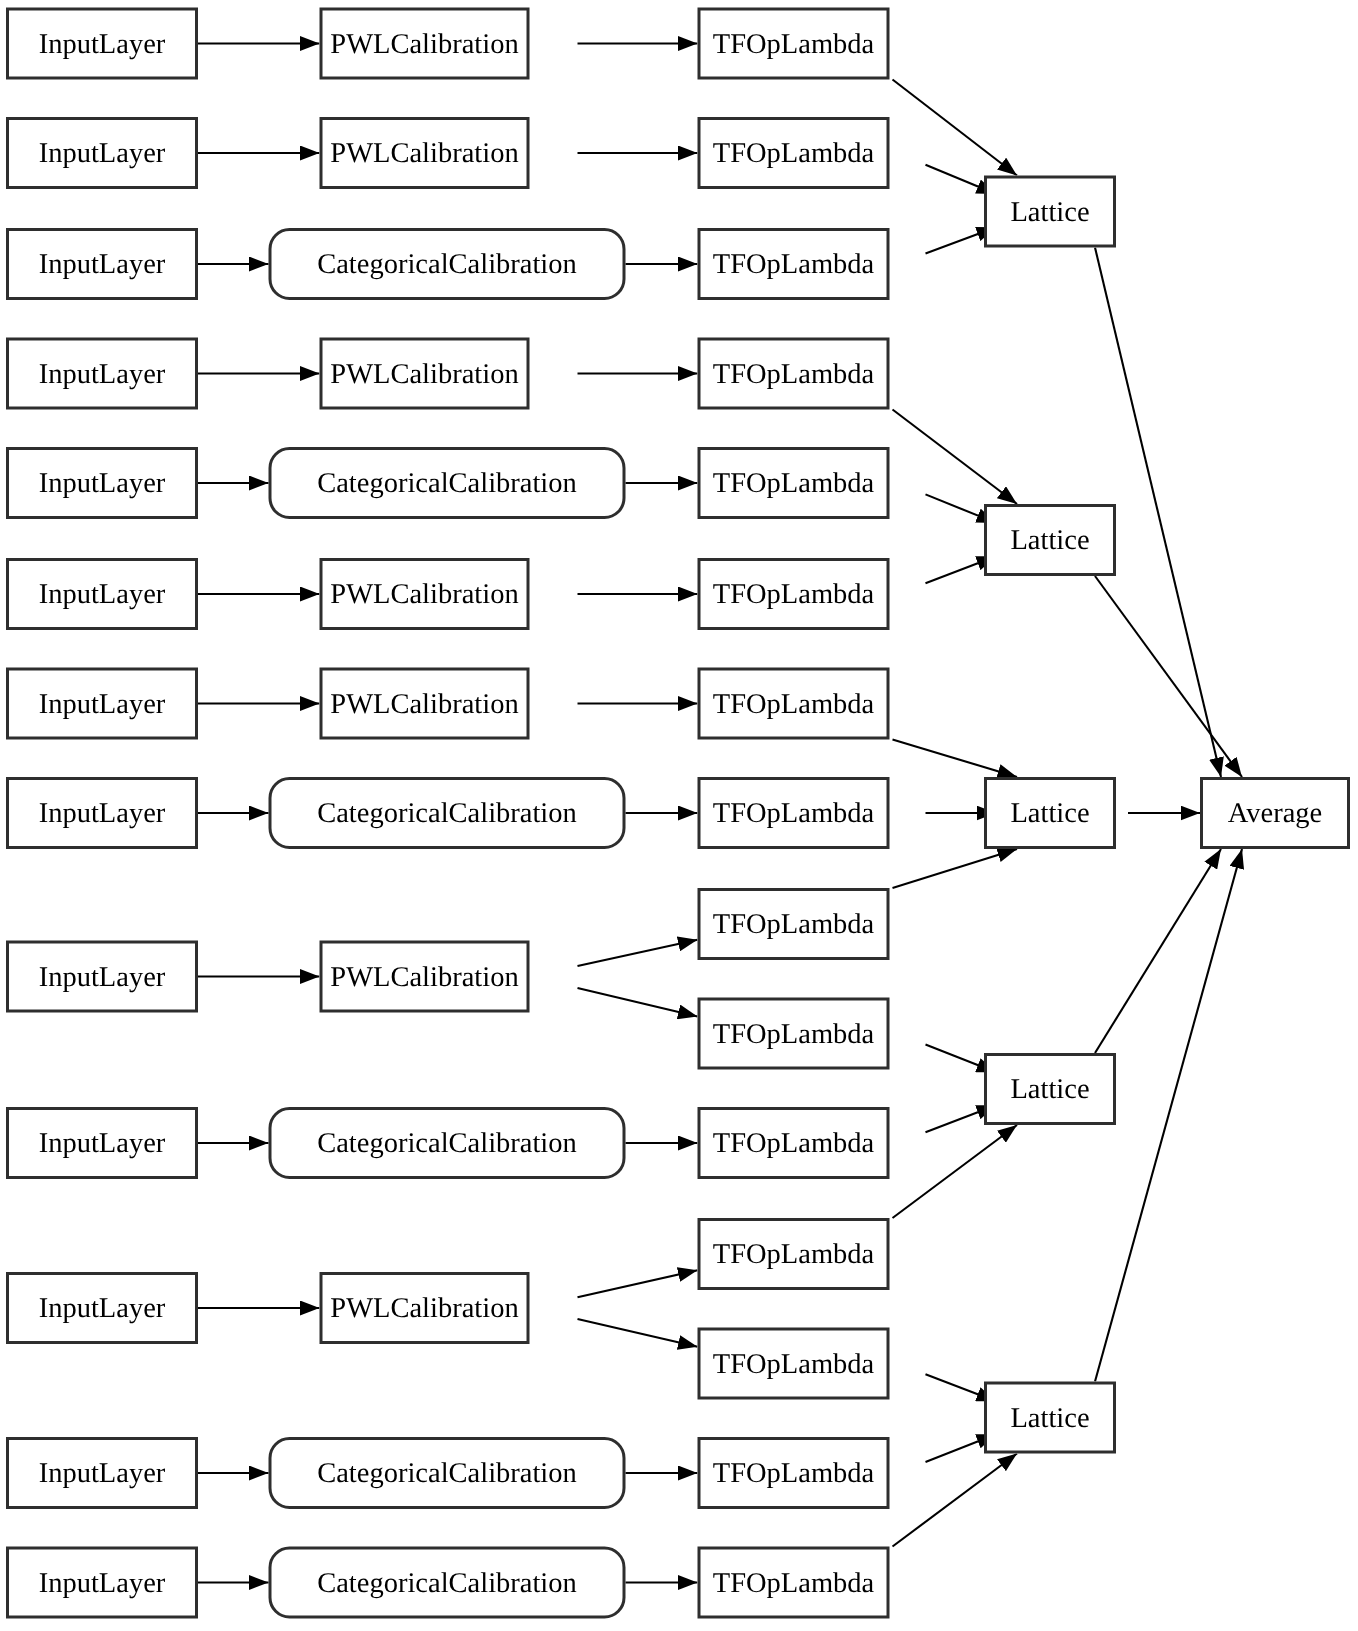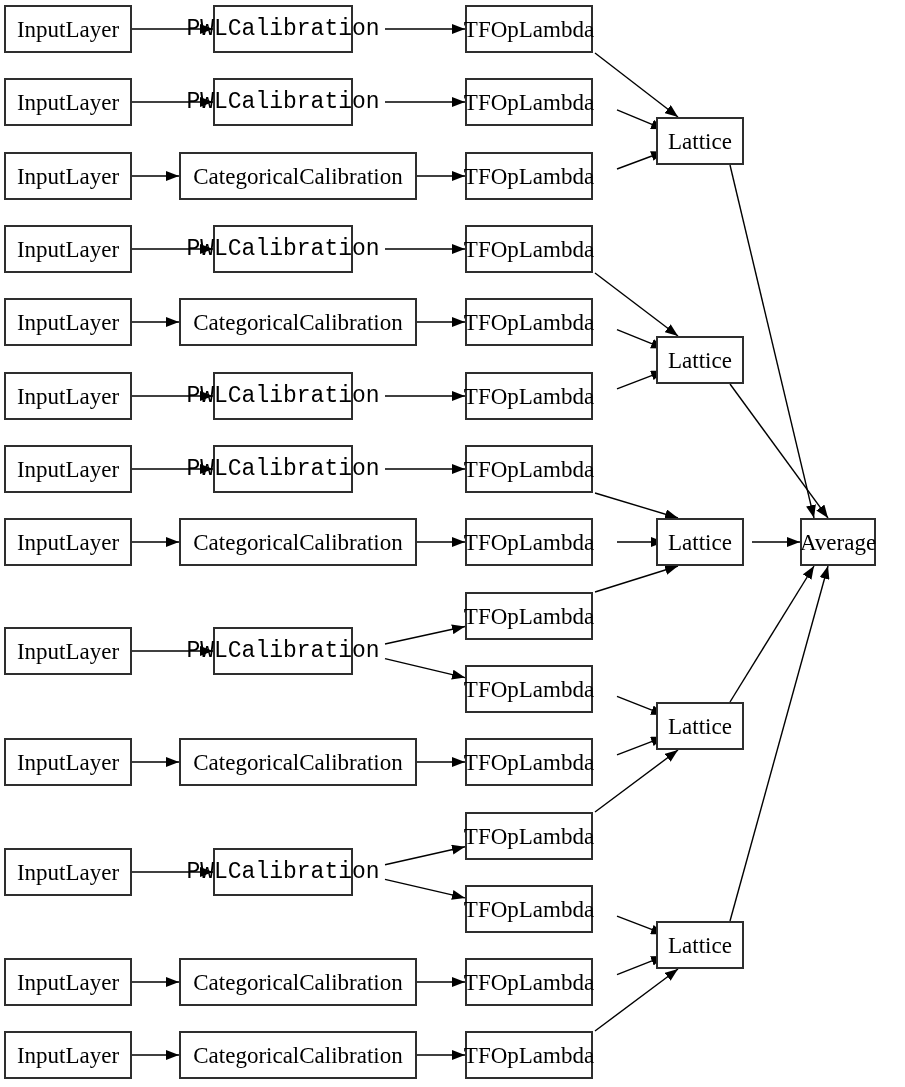--- a/index.html
+++ b/index.html
@@ -25,30 +25,30 @@
   .node {
     position: absolute;
     height: 48px;
     box-sizing: border-box;
     border: 2px solid #2e2e2e;
     background: #ffffff;
     color: #000000;
     display: flex;
     align-items: center;
     justify-content: center;
-    font-size: 23px;
+    font-size: 19px;
     line-height: 1;
     white-space: nowrap;
   }
   .w-in  { width: 128px; left: 4px;   }
-  .w-pwl { width: 140px; left: 213px; font-family: Liberation Mono, monospace; }
-  .w-cat { width: 238px; left: 179px; }
+  .w-pwl { width: 140px; left: 213px; }
+  .w-cat { width: 238px; left: 179px; border-radius: 14px; }
   .w-tf  { width: 128px; left: 465px; }
   .w-lat { width: 88px;  left: 656px; }
-  .w-avg { width: 76px; left: 800px; }
+  .w-avg { width: 100px; left: 800px; }
 </style>
 </head>
 <body>
 
 <div id="canvas">
 
   <svg id="edges" width="905" height="1087" viewBox="0 0 905 1087" xmlns="http://www.w3.org/2000/svg">
     <defs>
       <marker id="arrow" markerUnits="userSpaceOnUse" markerWidth="14" markerHeight="10" refX="13" refY="5" orient="auto">
         <path d="M0,0 L13,5 L0,10 Z" fill="#000000"></path>

